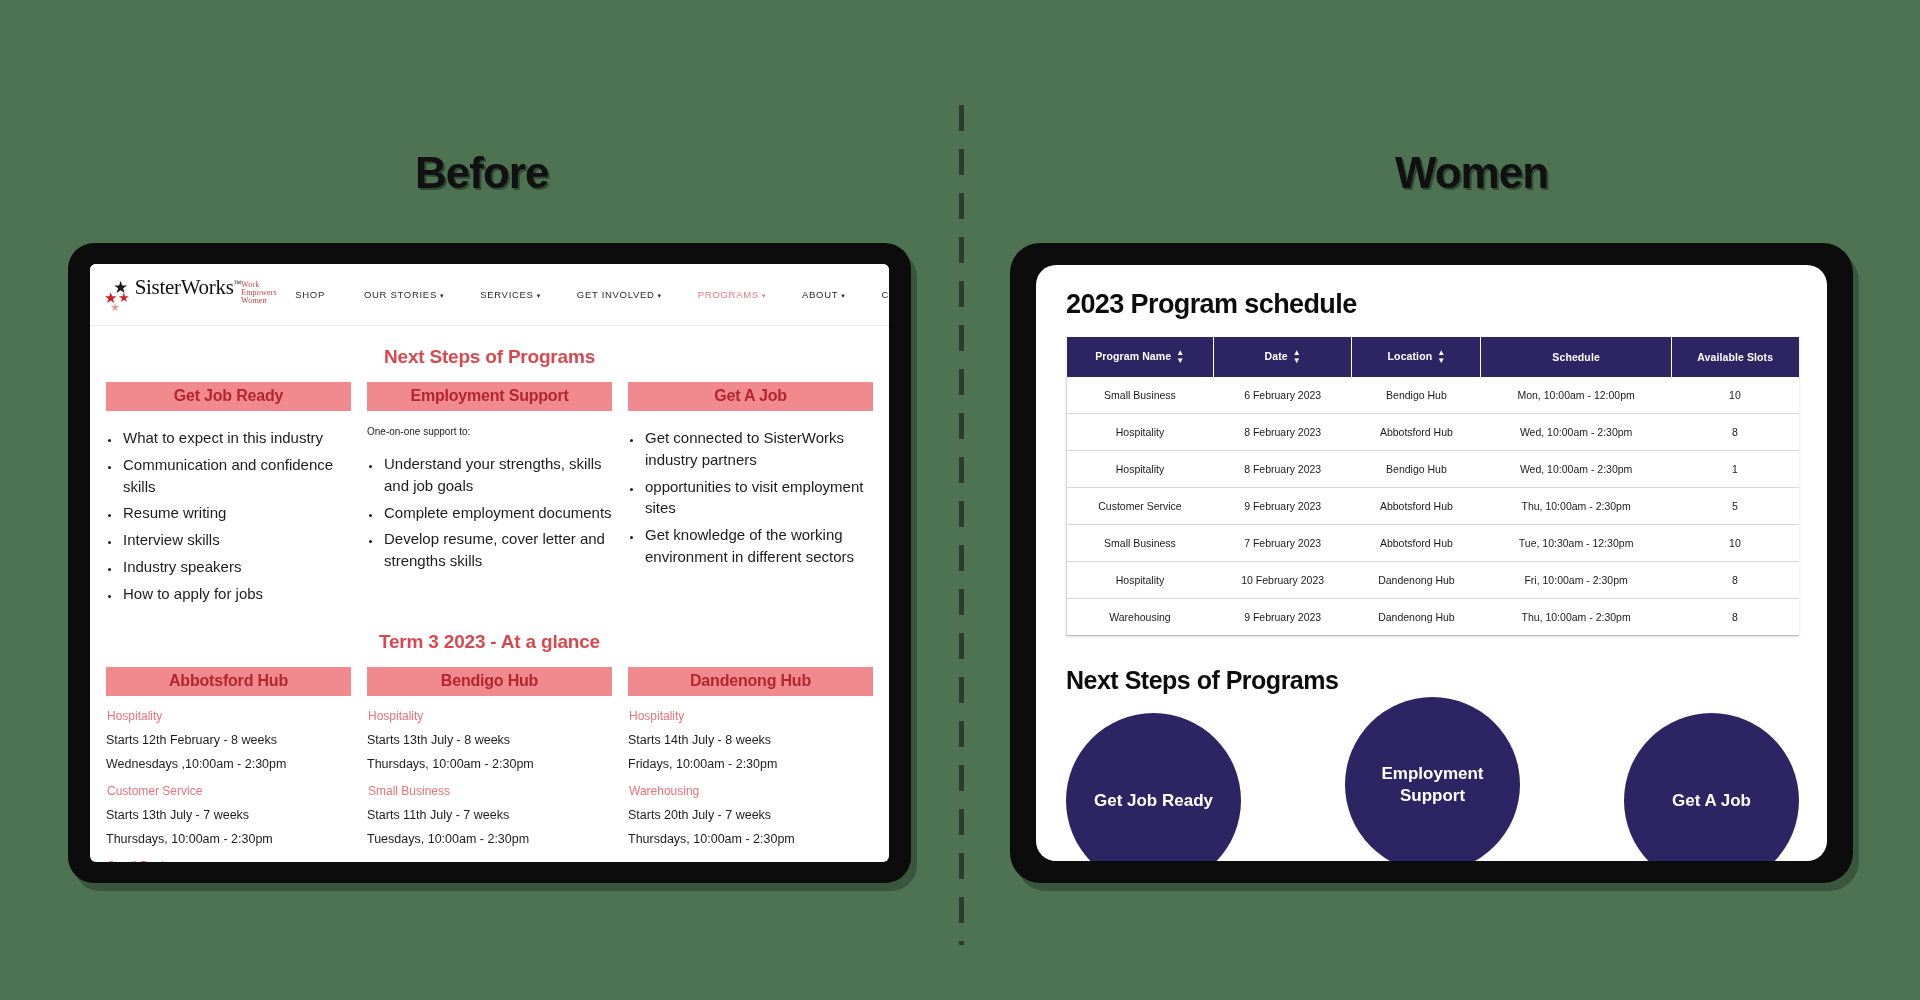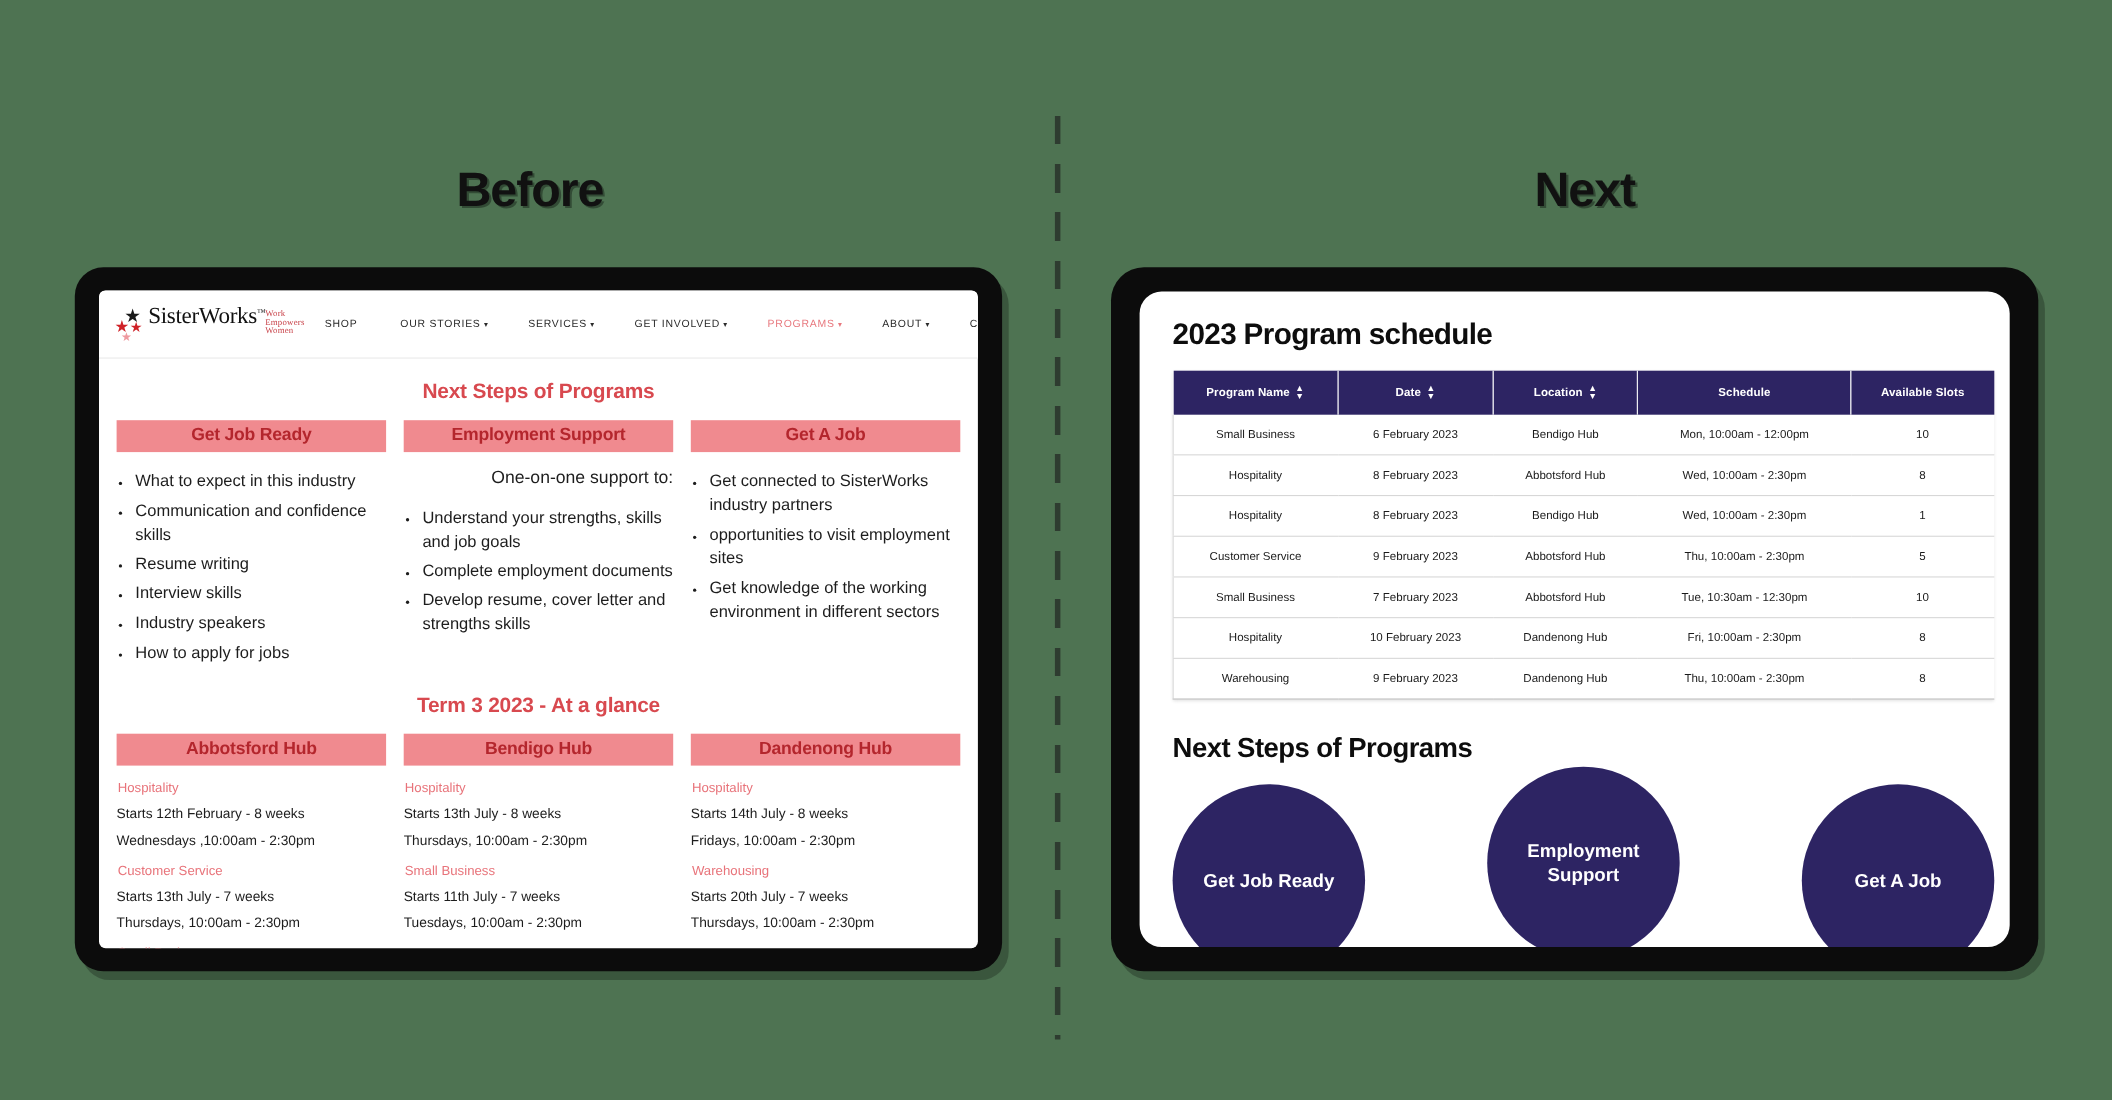--- a/index.html
+++ b/index.html
@@ -113,31 +113,31 @@
     text-align: center; font-size: 16px; font-weight: bold;
     padding: 5px 0 6px; letter-spacing: -.2px;
   }
   .col ul { margin: 16px 0 0 14px; }
   .col li {
     font-size: 15px; color: #1d1d1d; line-height: 1.45;
     margin-bottom: 5px; padding-left: 3px;
   }
   .col li::marker { font-size: 9px; }
   .intro-line {
-    text-align: right; font-size: 16px; color: #1d1d1d; margin-top: 15px;
+    text-align: left; font-size: 10px; color: #1d1d1d; margin-top: 15px;
   }
   .hub-prog {
     color: #e8737a; font-size: 12px; margin: 13px 0 0 1px;
   }
   .hub-line {
     color: #1d1d1d; font-size: 12.5px; margin-top: 10px;
   }
 
   
-  .after-inner { padding: 24px 14px 0 30px; height: 100%; }
+  .after-inner { padding: 24px 28px 0 30px; height: 100%; }
   .after-title {
     font-size: 27px; font-weight: bold; color: #0d0d0d;
     letter-spacing: -.6px; margin-bottom: 17px;
   }
   table.sched {
     width: 100%; border-collapse: collapse;
     background: #fff;
     box-shadow: 0 1px 3px rgba(0,0,0,.12);
   }
   table.sched th {
@@ -169,21 +169,21 @@
     display: flex; align-items: center; justify-content: center;
     text-align: center; font-size: 17px; font-weight: bold;
     padding: 0 16px; line-height: 1.25;
   }
   .circle.mid { margin-top: -16px; }
 </style>
 </head>
 <body>
 
 <div class="stage-label" id="label-before">Before</div>
-<div class="stage-label" id="label-after">Next</div>
+<div class="stage-label" id="label-after">Women</div>
 <div class="divider"></div>
 
 <div class="tablet" id="tablet-before">
   <div class="screen">
 
     <div class="site-nav">
       <div class="logo">
         <div class="logo-stars">
           <span class="star s1">★</span>
             <span class="star s2">★</span>

